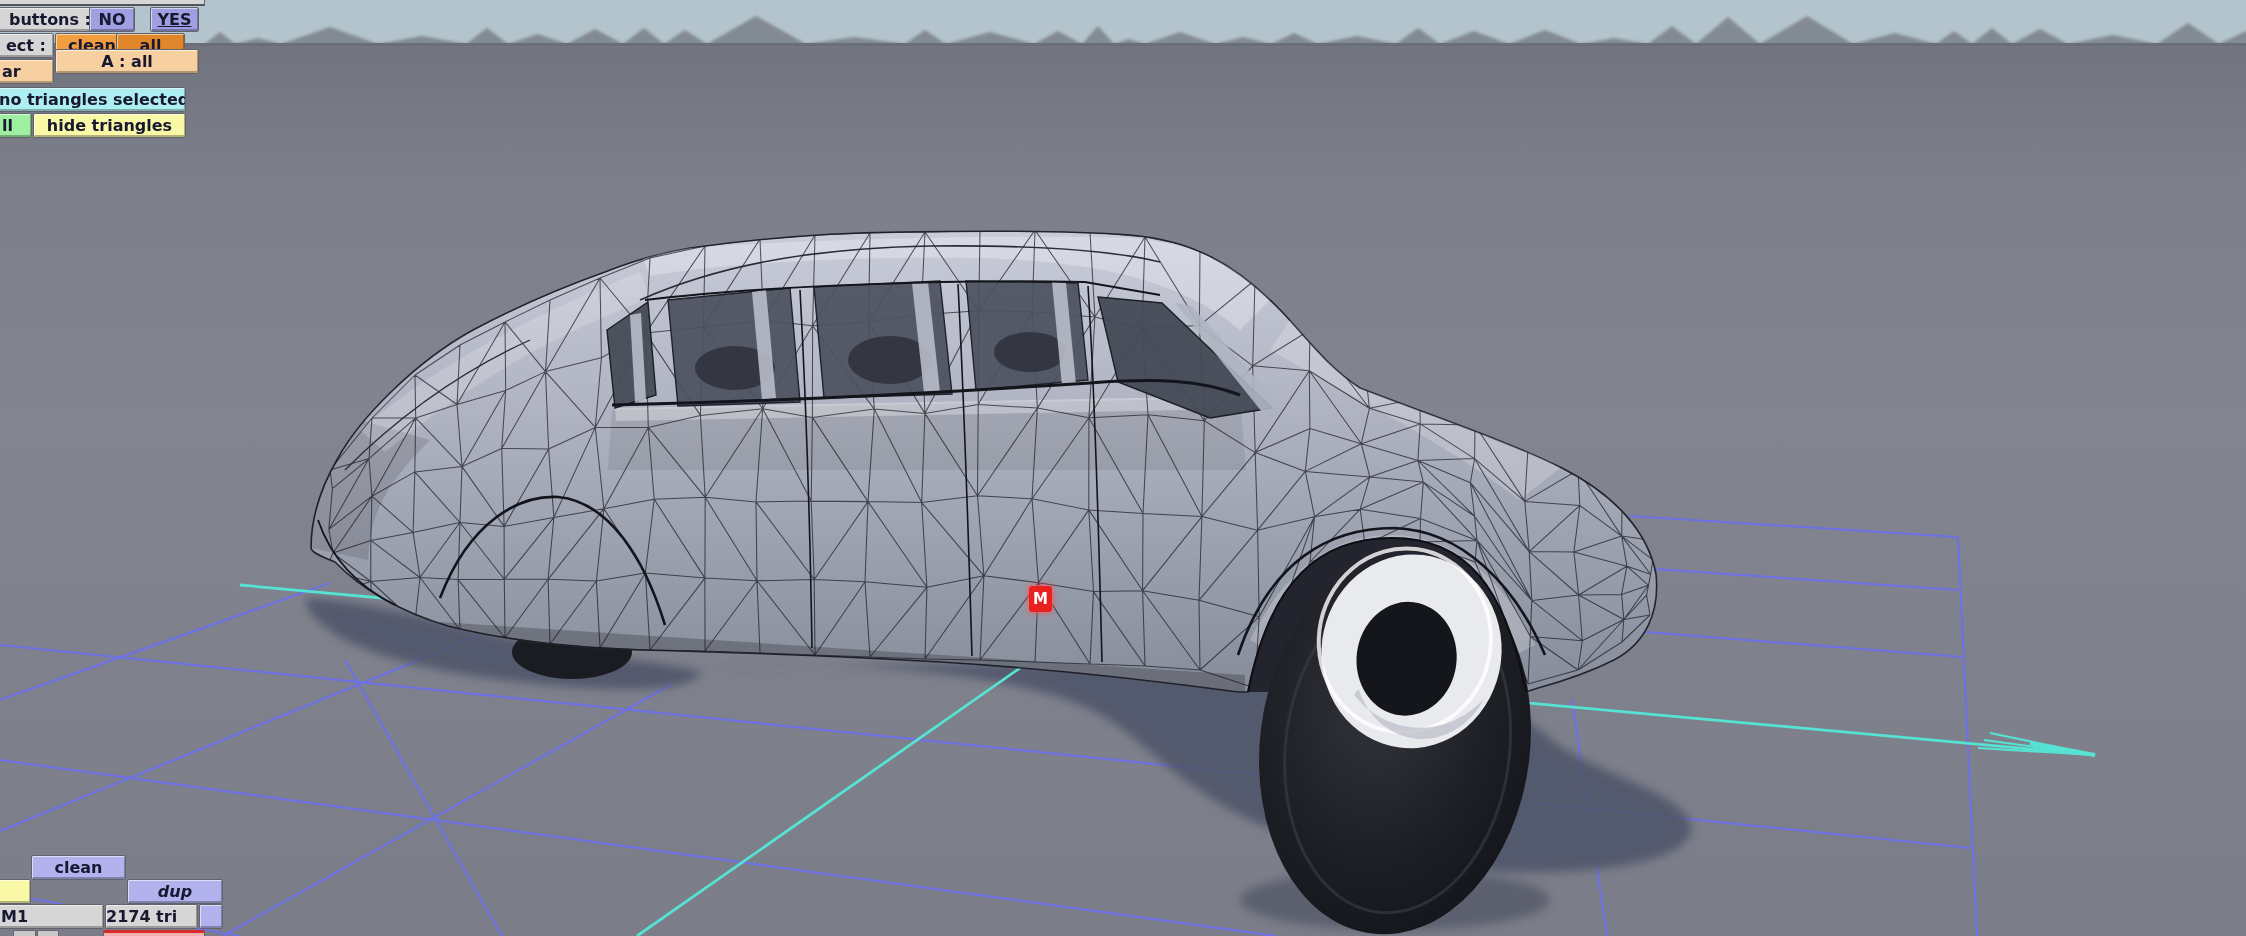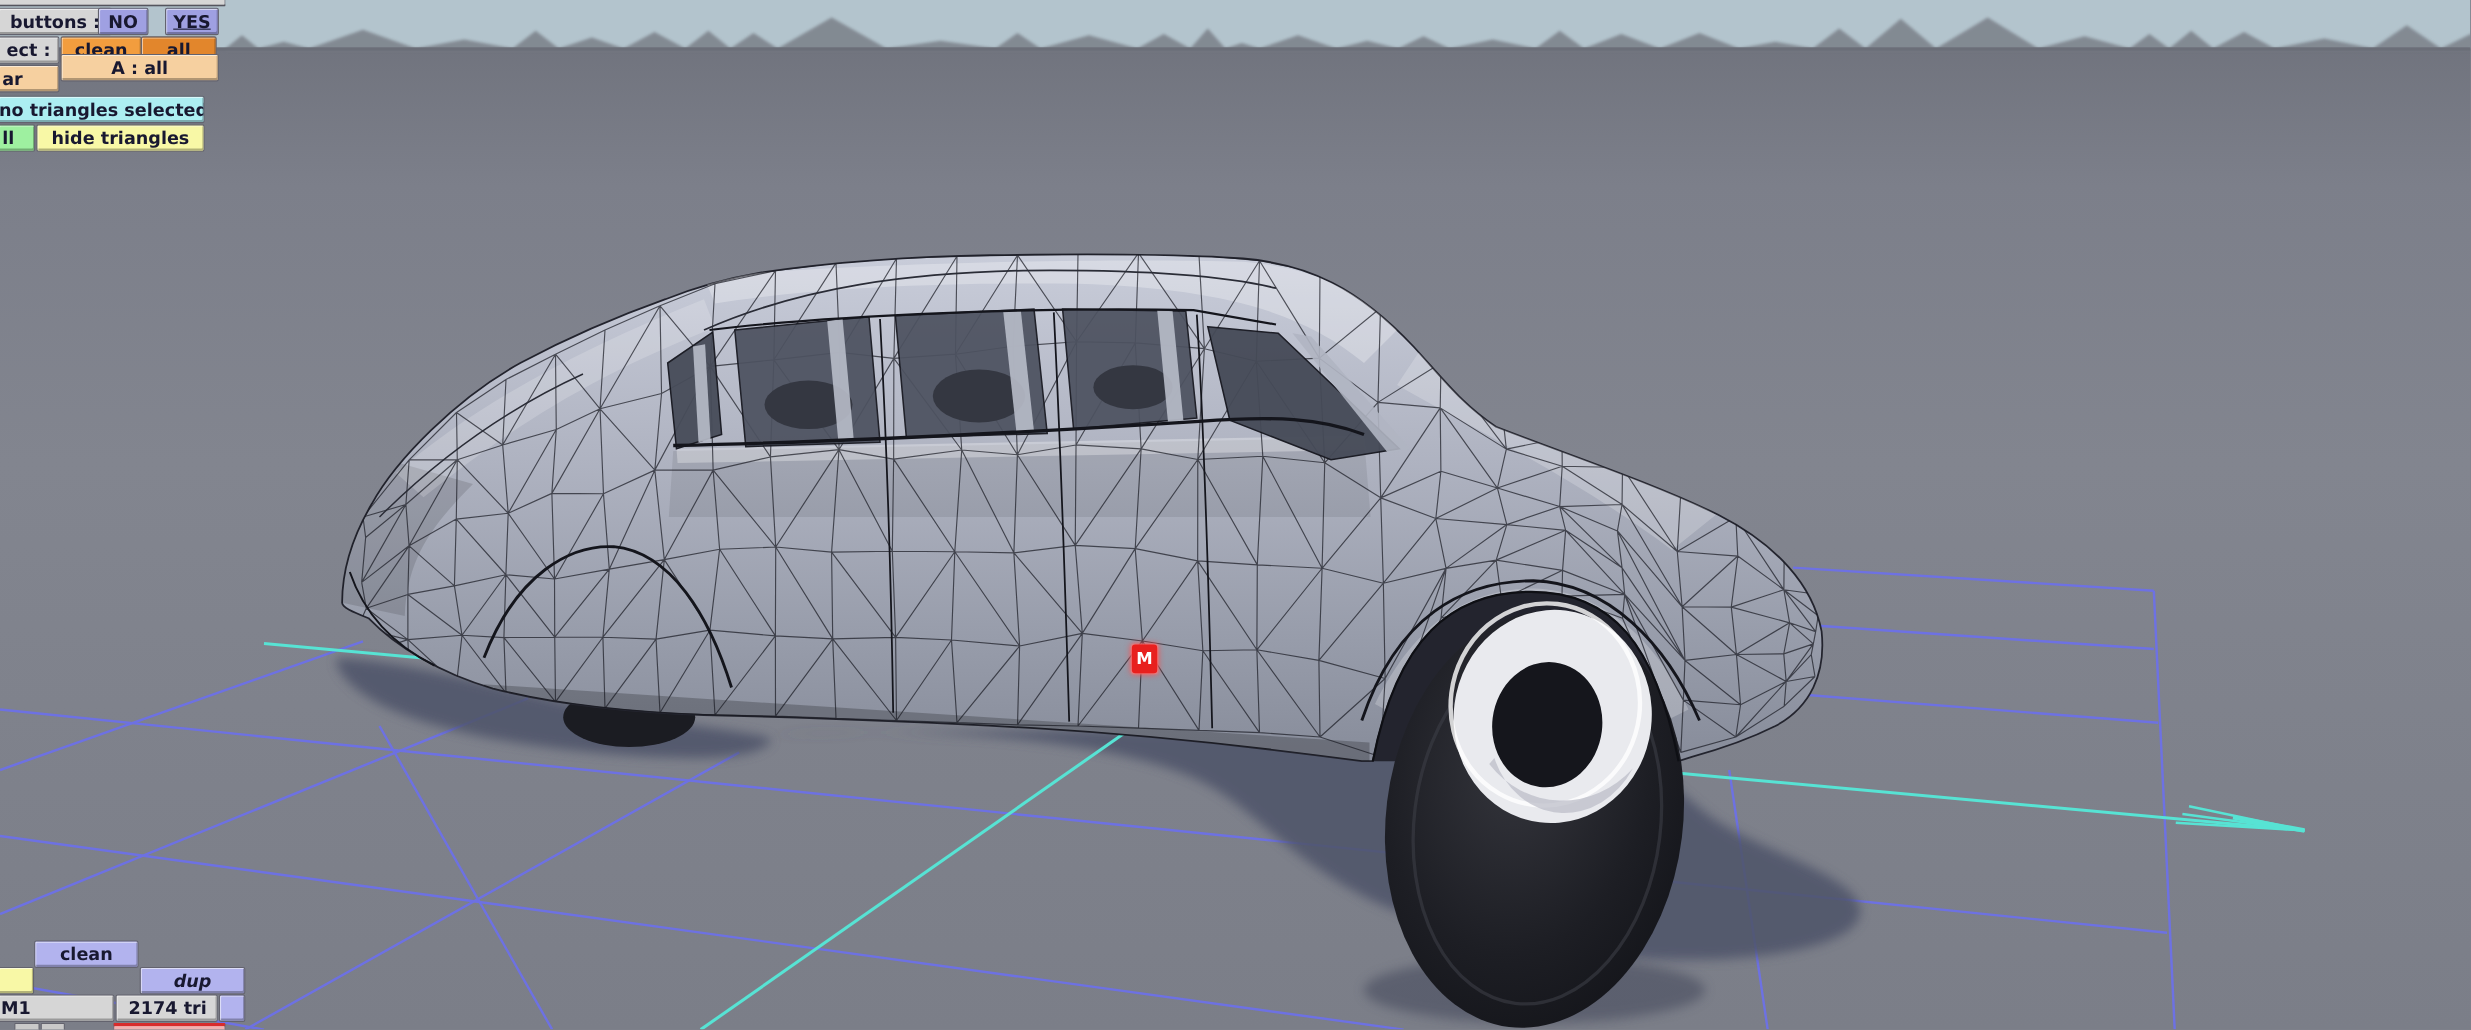--- a/index.html
+++ b/index.html
@@ -172,37 +172,37 @@
 
   <div>
     <div class="sliver" style="left:-2px;top:-4px;width:207px;height:10px;background:#d6d6d6;border-bottom:2px solid #55555e;"></div>
 
     <div class="btn" style="left: -2px; top: 7px; width: 104px; background: rgb(214, 214, 214);">buttons :</div>
     <div class="btn" style="left: 89px; top: 7px; width: 46px; background: rgb(159, 160, 226);">NO</div>
     <div class="btn" style="left: 150px; top: 7px; width: 49px; background: rgb(159, 160, 226); text-decoration: underline;">YES</div>
 
     <div class="btn" style="left: -2px; top: 33px; width: 56px; background: rgb(214, 214, 214);">ect :</div>
     <div class="btn" style="left: 55px; top: 33px; width: 74px; background: rgb(242, 157, 62);">clean</div>
-    <div class="btn" style="left: 128px; top: 33px; width: 69px; background: rgb(226, 134, 44);">all</div>
+    <div class="btn" style="left: 116px; top: 33px; width: 69px; background: rgb(226, 134, 44);">all</div>
 
     <div class="btn" style="left: -2px; top: 59px; width: 56px; text-align: left; padding-left: 3px; background: rgb(246, 208, 160);">ar</div>
     <div class="btn" style="left: 55px; top: 49px; width: 144px; background: rgb(246, 208, 160);">A : all</div>
 
     <div class="btn" style="left: -2px; top: 87px; width: 188px; background: rgb(172, 238, 242);">no triangles selected</div>
 
     <div class="btn" style="left: -2px; top: 113px; width: 34px; text-align: left; padding-left: 3px; background: rgb(158, 240, 160);">ll</div>
     <div class="btn" style="left: 33px; top: 113px; width: 153px; background: rgb(248, 248, 166);">hide triangles</div>
   </div>
 
   <div>
     <div class="btn" style="left: -2px; top: 879px; width: 33px; background: rgb(248, 248, 166);"></div>
     <div class="btn" style="left: 31px; top: 855px; width: 95px; background: rgb(178, 179, 238);">clean</div>
     <div class="btn" style="left: 127px; top: 879px; width: 96px; background: rgb(178, 179, 238); font-style: italic;">dup</div>
 
     <div class="btn" style="left: -2px; top: 904px; width: 106px; text-align: left; padding-left: 2px; background: rgb(214, 214, 214);">M1</div>
-    <div class="btn" style="left: 105px; top: 904px; width: 93px; text-align: right; padding-right: 9px; background: rgb(214, 214, 214);">2174 tri</div>
+    <div class="btn" style="left: 105px; top: 904px; width: 93px; text-align: left; padding-right: 9px; background: rgb(214, 214, 214);">2174 tri</div>
     <div class="btn" style="left: 199px; top: 904px; width: 24px; background: rgb(178, 179, 238);"></div>
 
     <div class="sliver" style="left:13px;top:930px;width:23px;height:8px;background:#c9c9c9;"></div>
     <div class="sliver" style="left:37px;top:930px;width:22px;height:8px;background:#c9c9c9;"></div>
     <div class="sliver" style="left:103px;top:930px;width:102px;height:8px;background:#f0b0b0;border-top:3px solid #d82c2c;"></div>
   </div>
 </div>
 
 </body></html>

